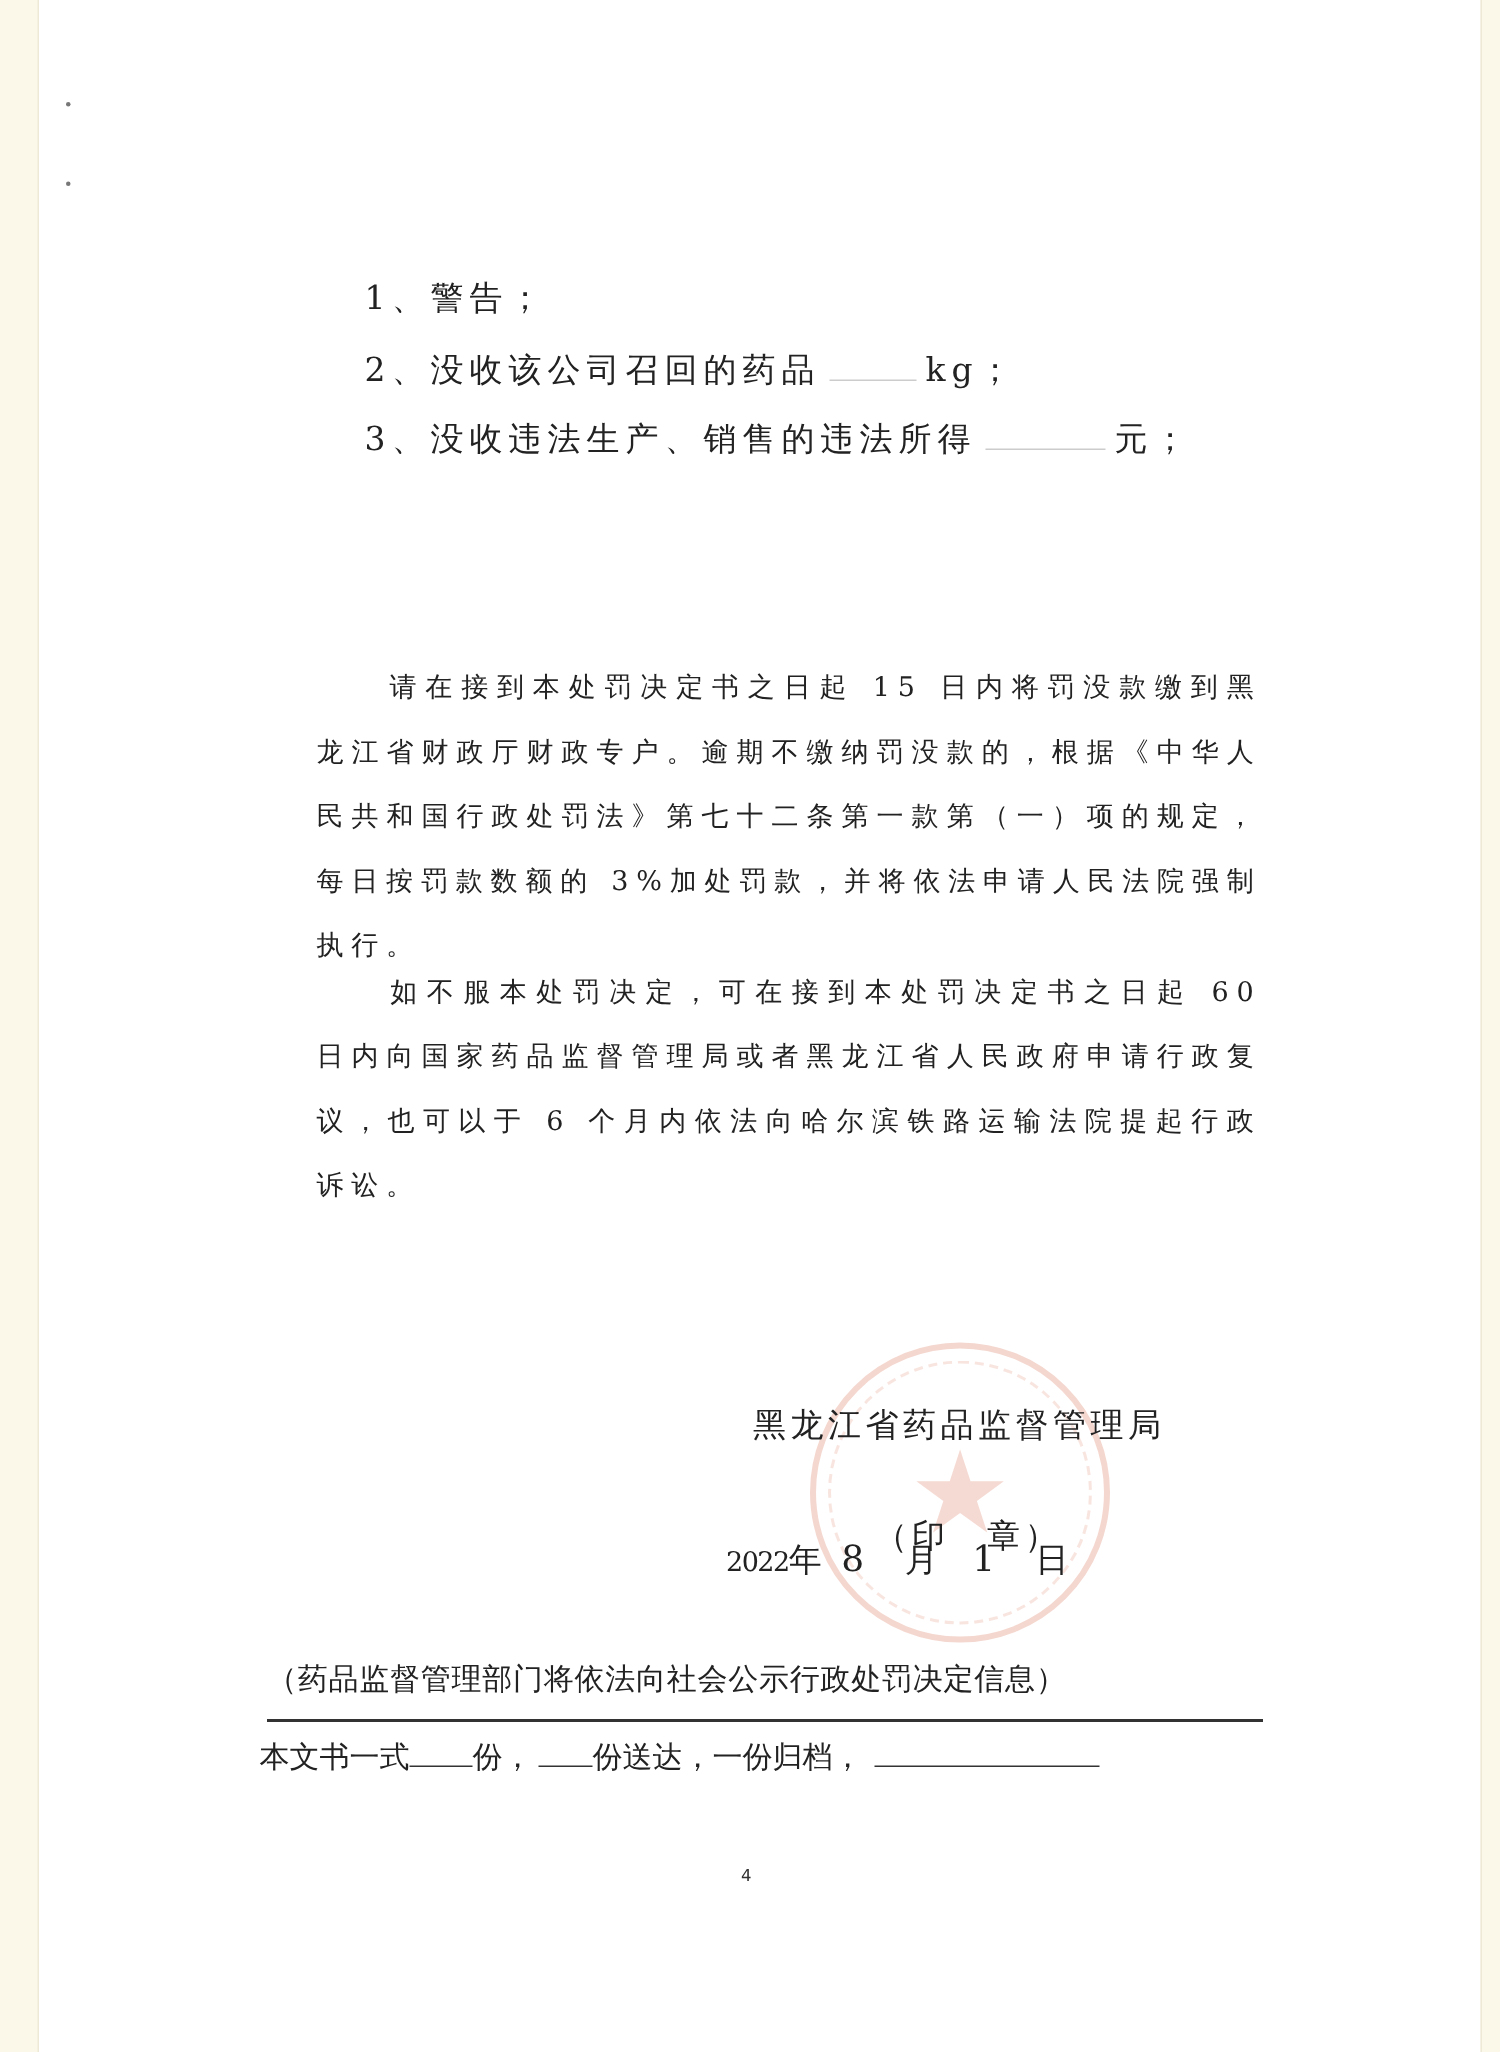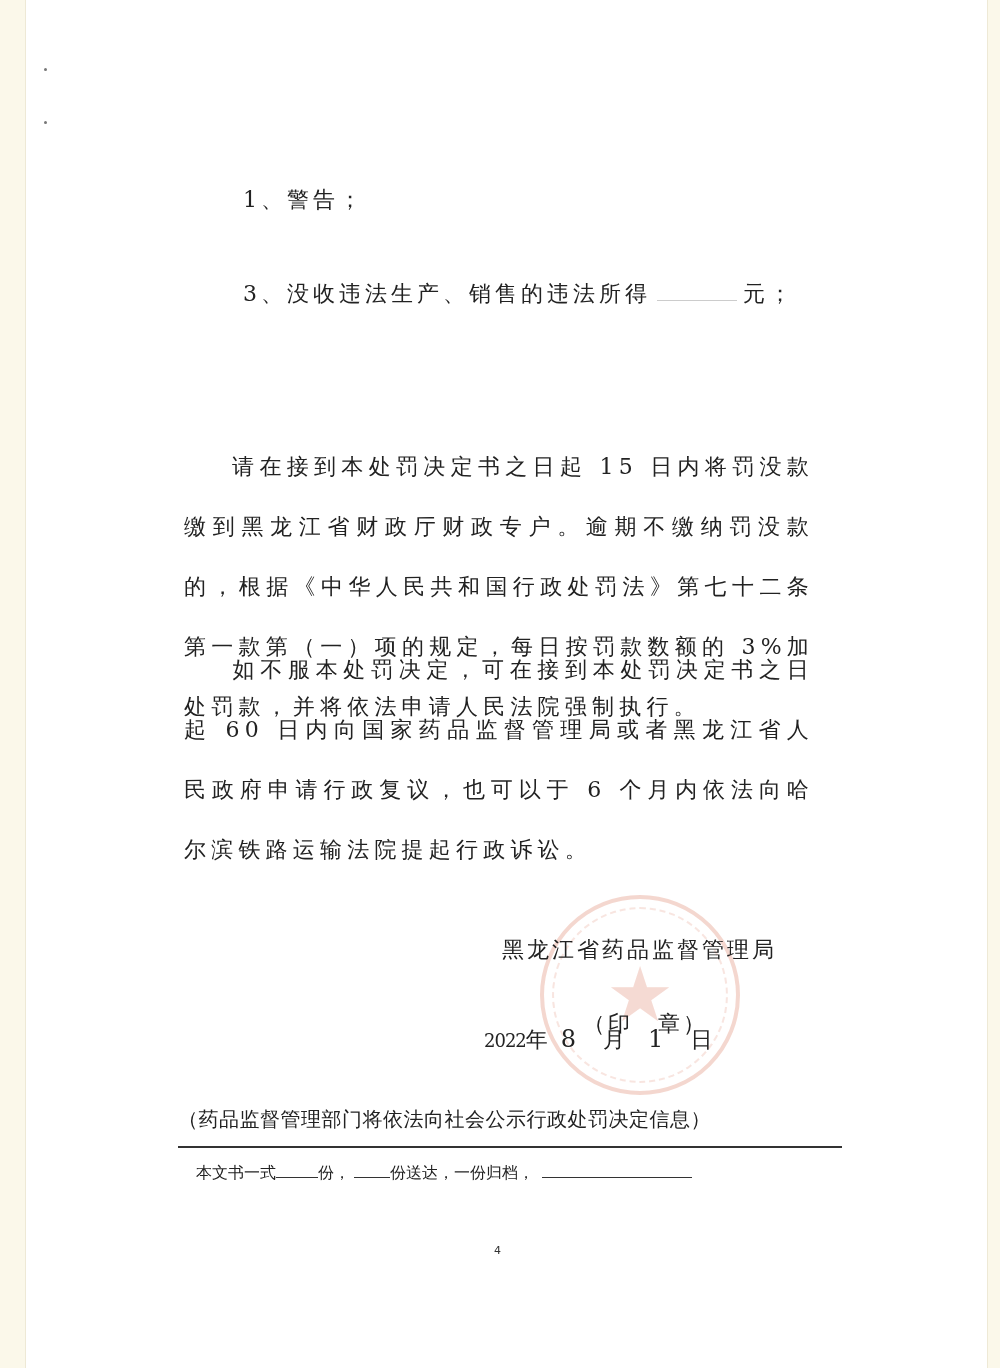--- a/index.html
+++ b/index.html
@@ -39,24 +39,24 @@
     }
     .blank {
       display: inline-block;
       border-bottom: 1px solid #ccc;
       height: 18px;
       vertical-align: baseline;
       margin: 0 6px;
     }
     .para {
       position: absolute;
-      left: 184px;
+      left: 211px;
       width: 630px;
-      font-size: 22px;
-      line-height: 60px;
+      font-size: 18px;
+      line-height: 43px;
       letter-spacing: 5.2px;
       text-align: justify;
     }
     .para .indent { display: inline-block; width: 48px; }
 
     .sign {
       position: absolute;
       font-size: 22px;
       letter-spacing: 3px;
       white-space: nowrap;
@@ -94,23 +94,23 @@
       white-space: nowrap;
     }
     .rule {
       position: absolute;
       left: 178px; top: 1146px;
       width: 664px; height: 2px;
       background: #333;
     }
     .copies {
       position: absolute;
-      left: 196px; top: 1157px;
+      left: 173px; top: 1157px;
       font-family: "DejaVu Sans", "Liberation Sans", sans-serif;
-      font-size: 16px;
+      font-size: 20px;
       white-space: nowrap;
     }
     .copies .u {
       display: inline-block;
       border-bottom: 1.5px solid #333;
       height: 20px;
       vertical-align: baseline;
     }
     .page-num {
       position: absolute;
@@ -124,20 +124,23 @@
 <body>
 
 <div class="page">
   <div class="edge-left"></div>
   <div class="edge-right"></div>
   <div class="speck" style="left:44px;top:68px;"></div>
   <div class="speck" style="left:44px;top:121px;"></div>
 
   <div class="line" style="left:243px;top:187px;">1、警告；</div>
 
+  <div class="line" style="left:243px;top:235px;">
+    <span>2、没收该公司召回的药品</span><span class="blank" style="width:58px;"></span><span>kg；</span>
+  </div>
 
   <div class="line" style="left:243px;top:281px;">
     <span>3、没收违法生产、销售的违法所得</span><span class="blank" style="width:80px;"></span><span>元；</span>
   </div>
 
 
 
   <div class="para" style="top:437px;">
     <span class="indent"></span><span>请在接到本处罚决定书之日起 15 日内将罚没款缴到黑龙江省财政厅财政专户。逾期不缴纳罚没款的，根据《中华人民共和国行政处罚法》第七十二条第一款第（一）项的规定，每日按罚款数额的 3%加处罚款，并将依法申请人民法院强制执行。</span>
   </div>

